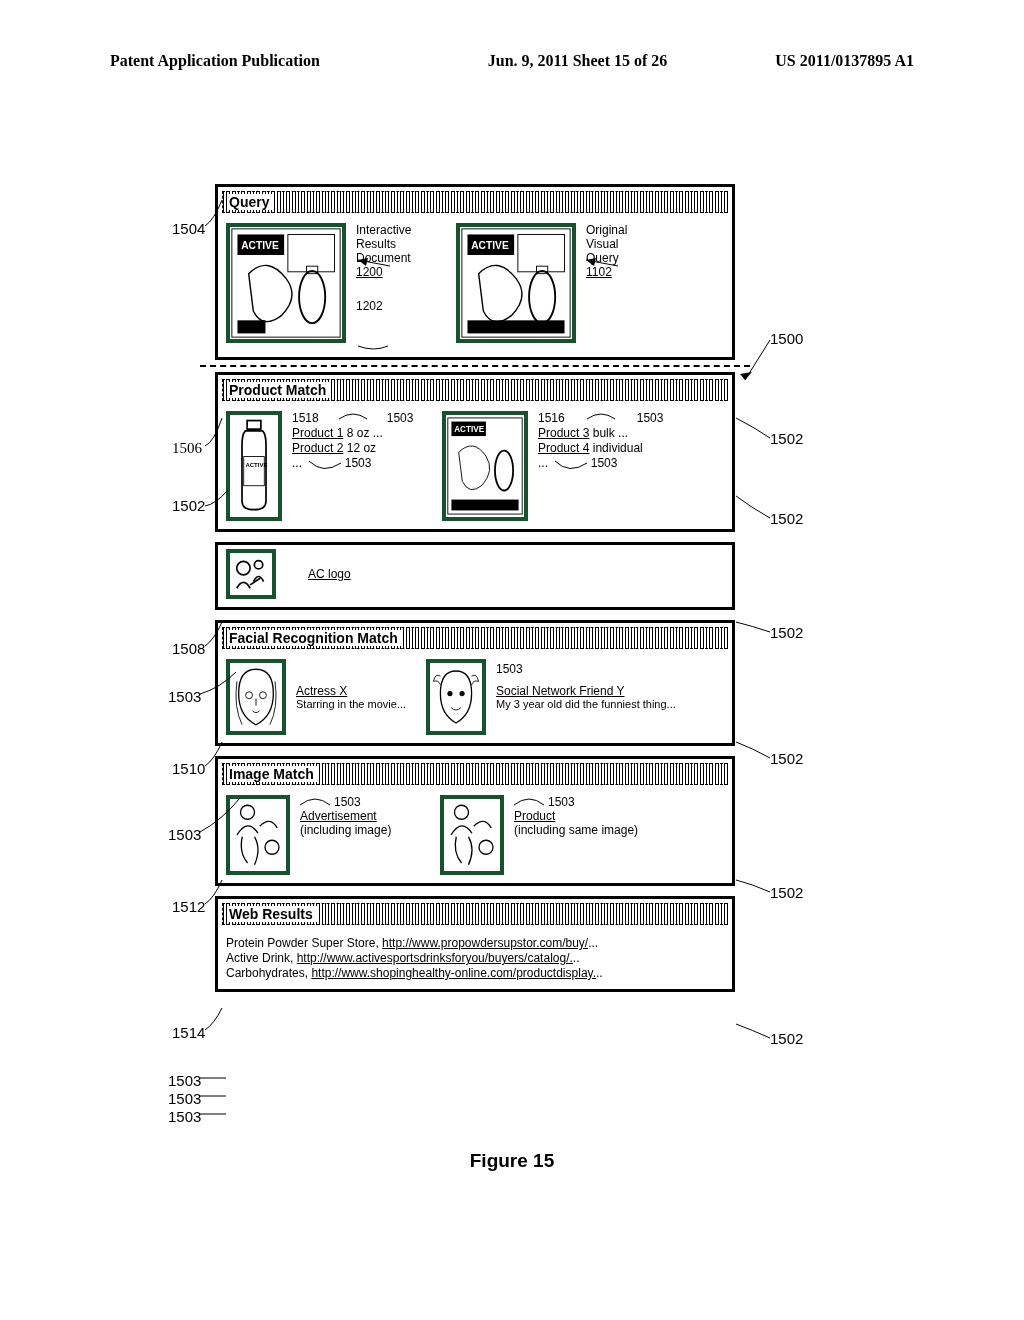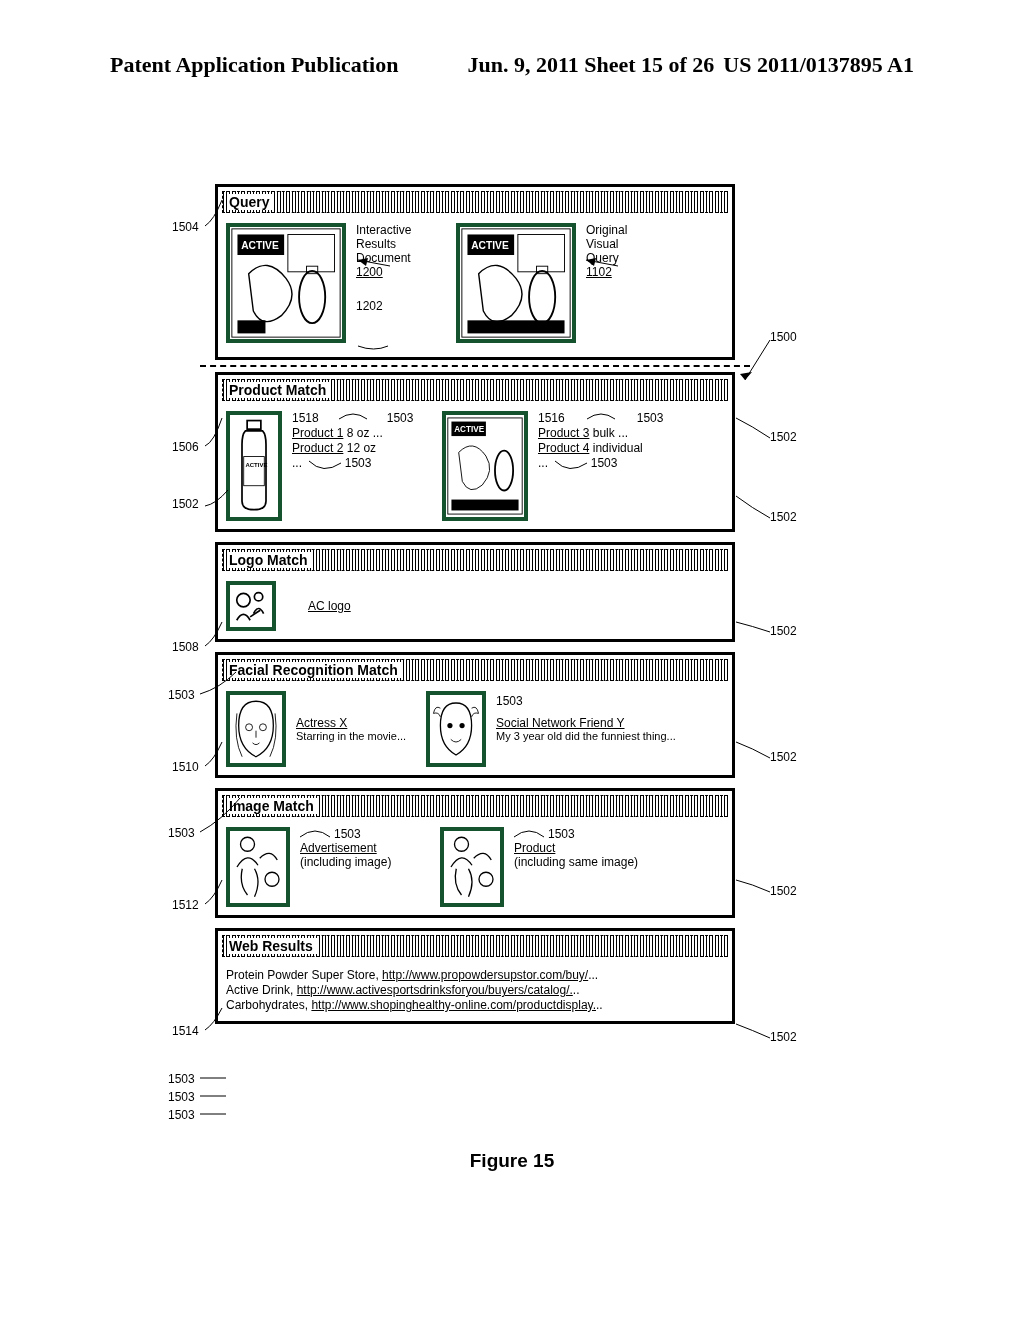--- a/index.html
+++ b/index.html
@@ -10,21 +10,21 @@
     font-family: "Times New Roman", serif;
     position: relative;
   }
   .page-header {
     position: absolute;
     top: 52px;
     left: 0;
     width: 100%;
     display: flex;
     padding: 0 110px;
-    font-size: 22px;
+    font-size: 16px;
     font-weight: bold;
   }
   .page-header .center { flex:1; text-align:center; padding-left:60px; }
   .figure-wrap {
     position: absolute;
     top: 184px;
     left: 215px;
     width: 520px;
   }
   .section-box {
@@ -54,21 +54,21 @@
     position:relative;
     overflow:hidden;
   }
   .thumb svg { width:100%; height:100%; }
   .col { flex:1; }
   .link { text-decoration: underline; }
   .small { font-size:11px; }
   .ref-label {
     position:absolute;
     font-family: Arial, sans-serif;
-    font-size:12px;
+    font-size:15px;
   }
   .dash-divider { border-top:2px dashed #000; width:550px; margin-left:-15px; margin-top:-5px; margin-bottom:5px; }
   .fig-caption {
     position:absolute;
     left:0; width:100%;
     text-align:center;
     font-family: Arial, sans-serif;
     font-weight:bold;
     font-size:19px;
   }
@@ -78,21 +78,21 @@
 </head>
 <body>
 
 <div class="page-header">
   <div>Patent Application Publication</div>
   <div class="center">Jun. 9, 2011   Sheet 15 of 26</div>
   <div>US 2011/0137895 A1</div>
 </div>
 
 <div class="ref-label" style="top:220px; left:172px;">1504</div>
-<div class="ref-label" style="top:440px; left:172px;">1506</div>
+<div class="ref-label" style="top:440px; left:172px;font-family:Liberation Serif, serif;">1506</div>
 <div class="ref-label" style="top:497px; left:172px;">1502</div>
 <div class="ref-label" style="top:640px; left:172px;">1508</div>
 <div class="ref-label" style="top:688px; left:168px;">1503</div>
 <div class="ref-label" style="top:760px; left:172px;">1510</div>
 <div class="ref-label" style="top:826px; left:168px;">1503</div>
 <div class="ref-label" style="top:898px; left:172px;">1512</div>
 <div class="ref-label" style="top:1024px; left:172px;">1514</div>
 <div class="ref-label" style="top:1072px; left:168px;">1503</div>
 <div class="ref-label" style="top:1090px; left:168px;">1503</div>
 <div class="ref-label" style="top:1108px; left:168px;">1503</div>
@@ -207,21 +207,20 @@
             <svg width="36" height="14" style="overflow:visible;vertical-align:middle;">
                 <path d="M4 4 Q18 18 36 6" fill="none" stroke="#000"></path>
               </svg>
             <span>1503</span></li>
         </ul>
       </div>
     </div>
   </div>
 
   <div class="section-box">
-    <div class="section-header"><span>Logo Match</span></div>
     <div class="section-body row" style="align-items:center;">
       <div class="thumb" style="width:50px;height:50px;">
         <svg viewBox="0 0 50 50">
             <circle cx="16" cy="18" r="8" fill="none" stroke="#000" stroke-width="2"></circle>
             <path d="M8 42 Q16 28 24 42" fill="none" stroke="#000" stroke-width="2"></path>
             <circle cx="34" cy="14" r="5" fill="none" stroke="#000" stroke-width="2"></circle>
             <path d="M28 34 Q34 22 40 34" fill="none" stroke="#000" stroke-width="2"></path>
             <path d="M24 38 L36 30" stroke="#000" stroke-width="2"></path>
           </svg>
       </div>

